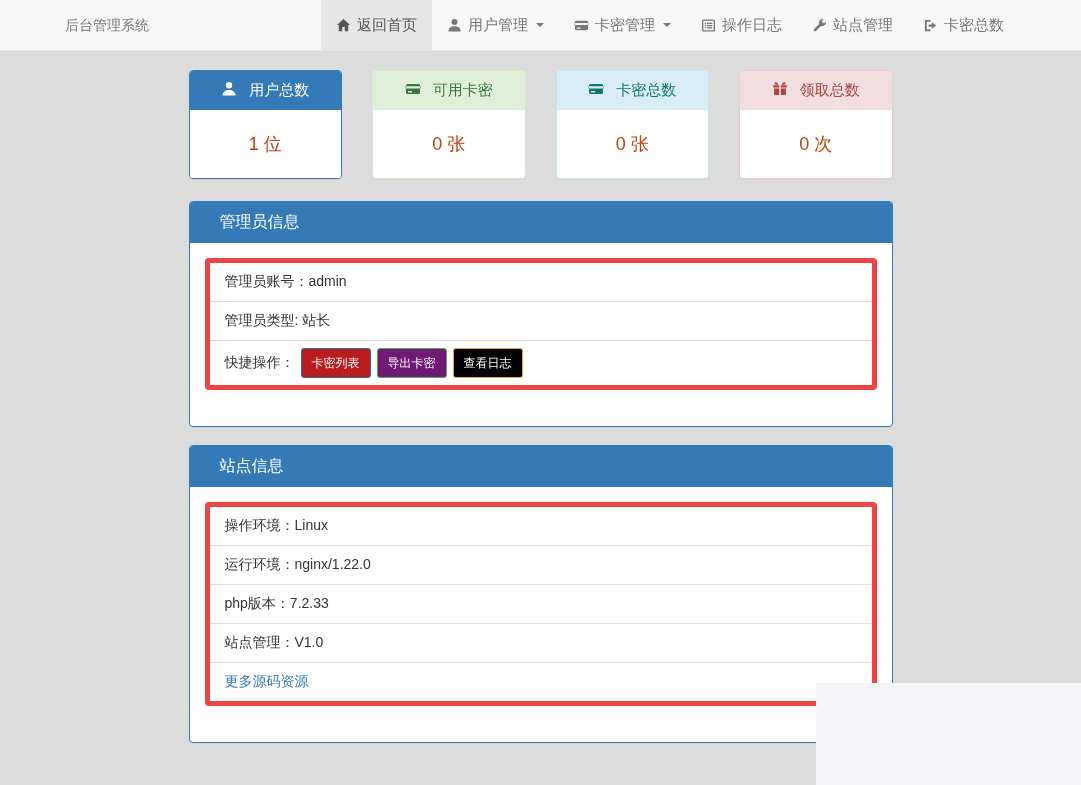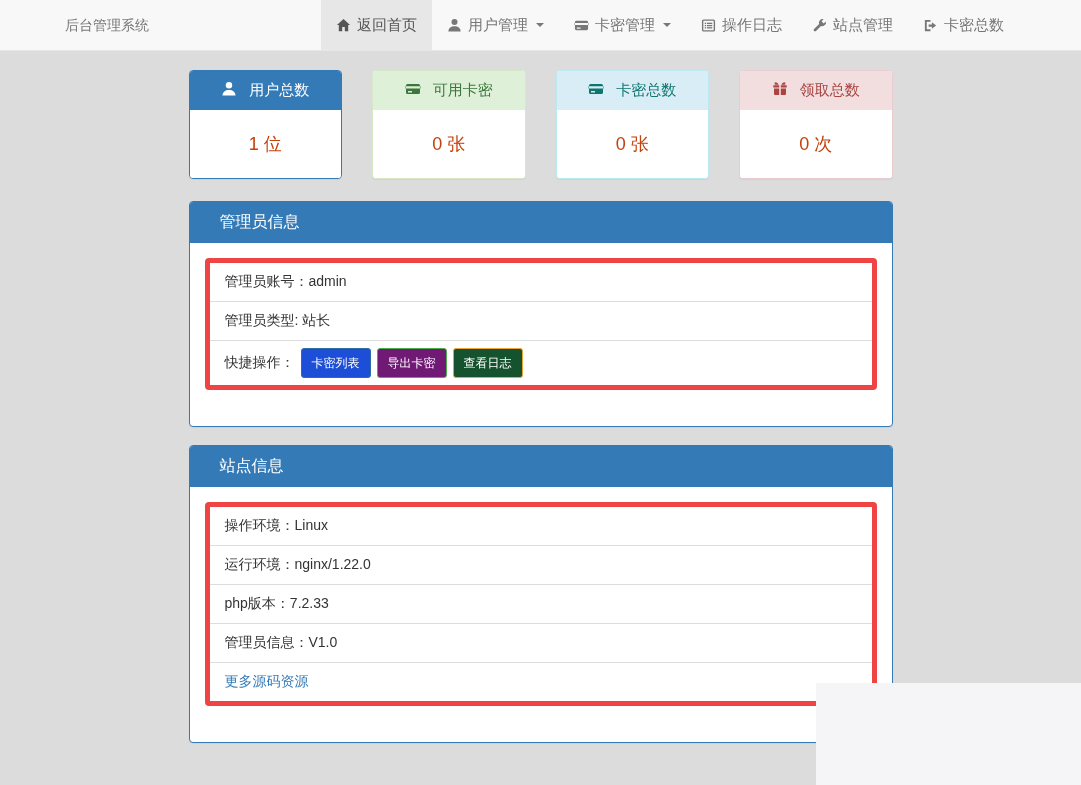--- a/index.html
+++ b/index.html
@@ -58,23 +58,23 @@
   .list-item {
     padding:10px 15px; border-bottom:1px solid #ddd; font-size:14px;
     color:#333; background:#fff; display:flex; align-items:center;
   }
   .list-item:last-child { border-bottom:none; }
   .list-item.actions { padding:7px 15px; }
   .btn {
     display:inline-block; padding:5px 10px; font-size:12px; line-height:1.5;
     border-radius:3px; color:#fff; border:1px solid; margin-left:6px; cursor:pointer;
   }
-  .btn-primary { background:#1d4ed8; border-color:#2e6da4; }
+  .btn-primary { background:#b91c1c; border-color:#2e6da4; }
   .btn-success { background:#701a75; border-color:#4cae4c; }
-  .btn-warning { background:#14532d; border-color:#eea236; }
+  .btn-warning { background:#000000; border-color:#eea236; }
   .link { color:#337ab7; cursor:pointer; text-decoration:none; font-size:14px; }
   
   .overlay-box { position:absolute; left:816px; top:683px; right:0; bottom:0; background:#f5f5f7; }
 </style>
 </head>
 <body>
 
 <div class="navbar">
   <div class="brand">后台管理系统</div>
   <div class="nav">
@@ -216,21 +216,21 @@
     </div>
   </div>
 
   <div class="panel second">
     <div class="panel-heading">站点信息</div>
     <div class="panel-body">
       <div class="list-group">
         <div class="list-item">操作环境：Linux</div>
         <div class="list-item">运行环境：nginx/1.22.0</div>
         <div class="list-item">php版本：7.2.33</div>
-        <div class="list-item">管理员信息：V1.0</div>
+        <div class="list-item">站点管理：V1.0</div>
         <div class="list-item">
           <a class="link">更多源码资源</a>
         </div>
       </div>
     </div>
   </div>
 
 </div>
 
 <div class="overlay-box"></div>

